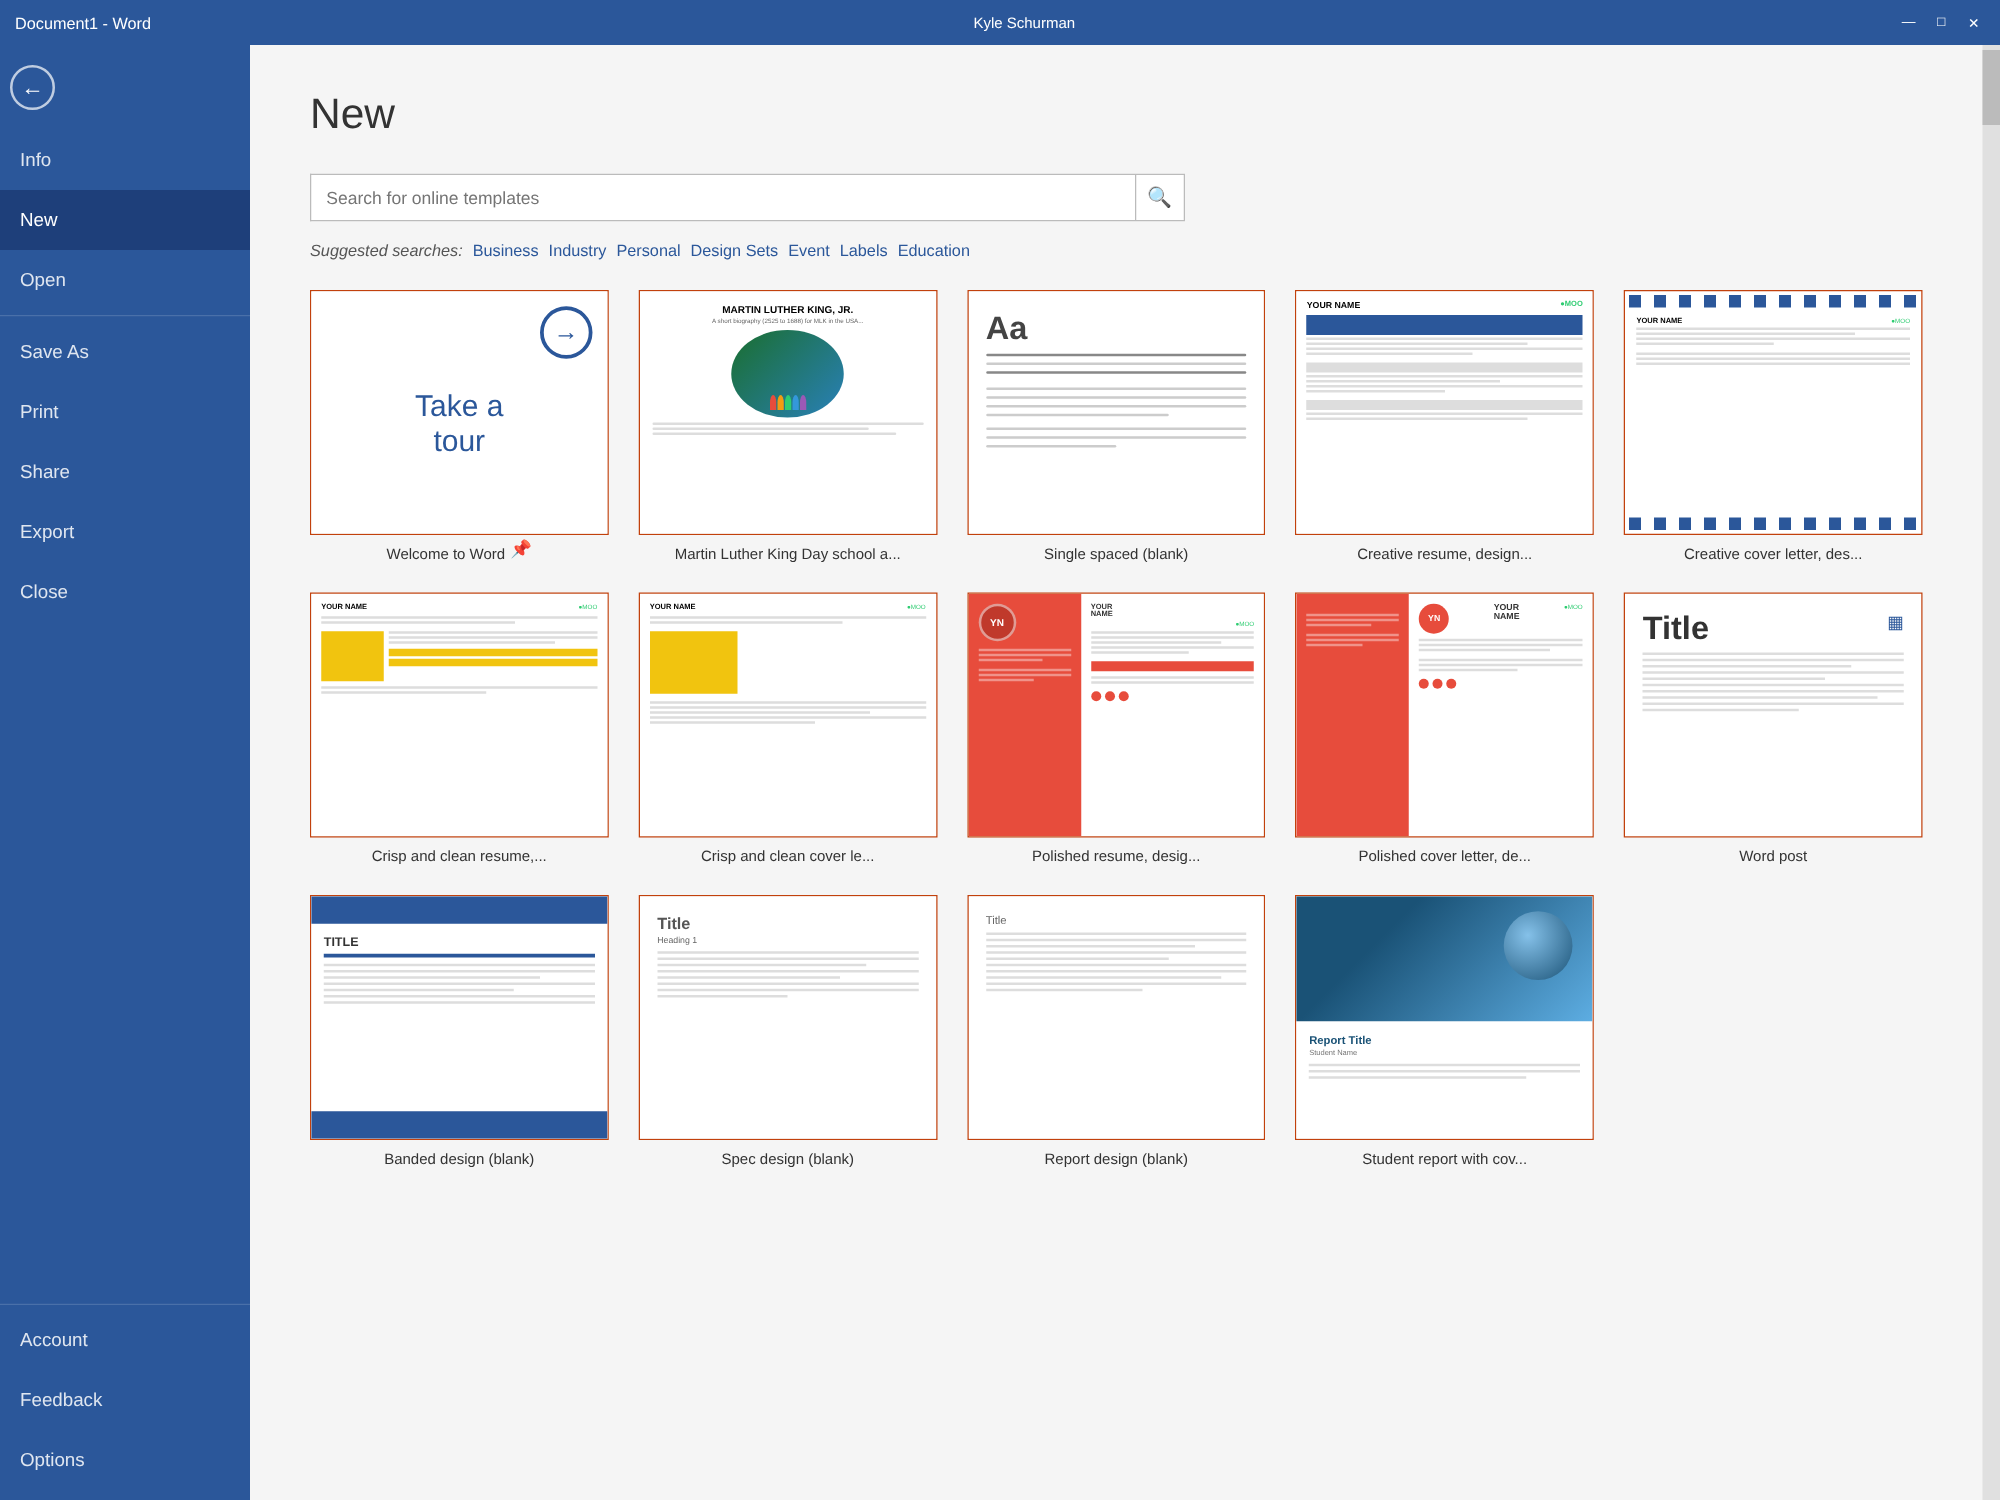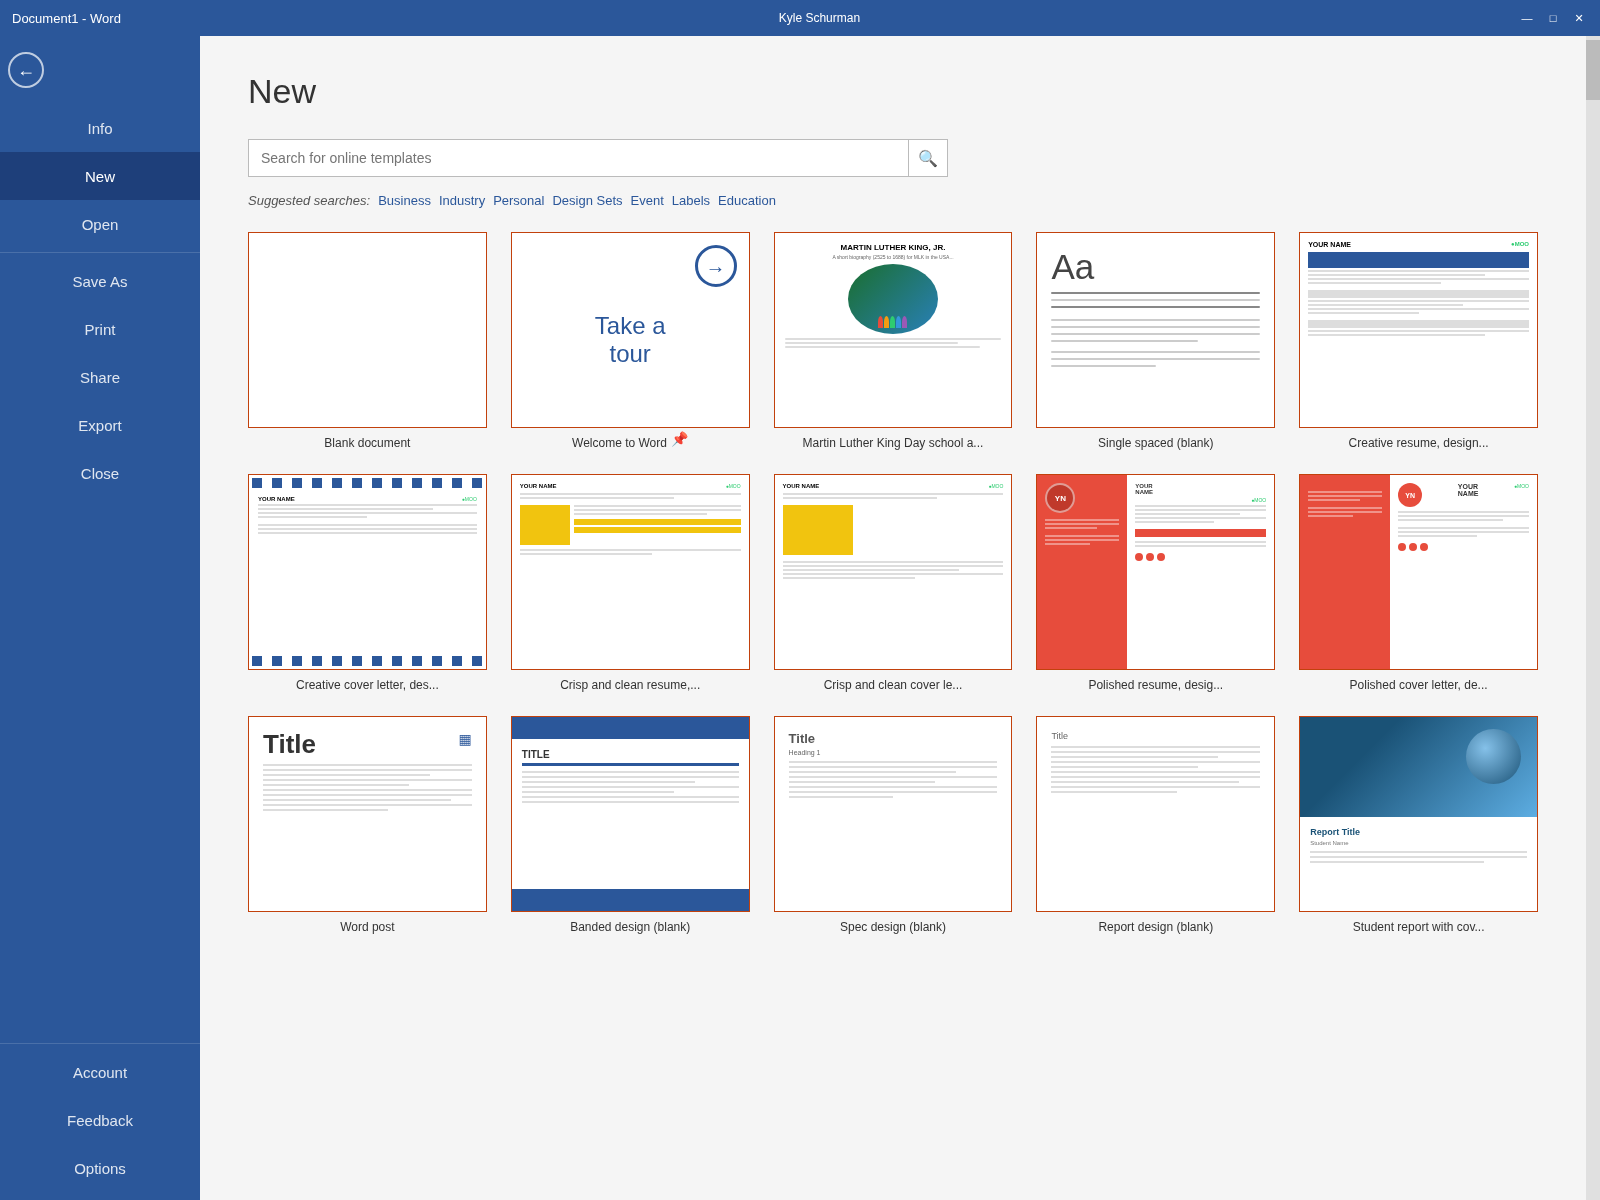--- a/index.html
+++ b/index.html
@@ -58,21 +58,20 @@
       font-size: 18px;
     }
     .sidebar-item {
       height: 48px;
       display: flex;
       align-items: center;
       padding: 0 16px;
       color: rgba(255,255,255,0.85);
       font-size: 15px;
       cursor: pointer;
-      justify-content: center;
     }
     .sidebar-item.active { background: #1e3f7a; color: white; }
     .sidebar-divider {
       height: 1px;
       background: rgba(255,255,255,0.15);
       margin: 4px 0;
     }
     .sidebar-spacer { flex: 1; }
     .sidebar-bottom { padding-bottom: 8px; }
 
@@ -283,26 +282,20 @@
           <a class="suggested-link">Industry</a>
           <a class="suggested-link">Personal</a>
           <a class="suggested-link">Design Sets</a>
           <a class="suggested-link">Event</a>
           <a class="suggested-link">Labels</a>
           <a class="suggested-link">Education</a>
         </div>
 
         <div class="templates-grid">
 
-          <div class="template-item">
-            <div class="template-thumb">
-              <div class="blank-doc"></div>
-            </div>
-            <div class="template-label">Blank document</div>
-          </div>
 
           <div class="template-item">
             <div class="template-thumb">
               <div style="background:white;width:100%;height:100%;display:flex;align-items:center;justify-content:center;flex-direction:column;padding:16px;">
                 <div style="position:absolute;top:12px;right:12px;width:42px;height:42px;border-radius:50%;border:3px solid #2b579a;display:flex;align-items:center;justify-content:center;color:#2b579a;font-size:20px;">→</div>
                 <div style="font-size:24px;font-weight:300;color:#2b579a;text-align:center;margin-top:20px;">Take a<br>tour</div>
               </div>
             </div>
             <div style="display:flex;align-items:center;justify-content:center;gap:4px;">
               <div class="template-label">Welcome to Word</div>
@@ -330,21 +323,21 @@
                   <div style="height:2px;background:#ddd;border-radius:1px;width:90%;"></div>
                 </div>
               </div>
             </div>
             <div class="template-label">Martin Luther King Day school a...</div>
           </div>
 
           <div class="template-item">
             <div class="template-thumb">
               <div style="background:white;width:100%;height:100%;padding:14px;display:flex;flex-direction:column;gap:5px;">
-                <div style="font-size:35px;color:#444;font-weight:400;">Aa</div>
+                <div style="font-size:26px;color:#444;font-weight:700;">Aa</div>
                 <div style="height:2px;background:#888;border-radius:1px;"></div>
                 <div style="height:2px;background:#ccc;border-radius:1px;"></div>
                 <div style="height:2px;background:#888;border-radius:1px;"></div>
                 <div style="height:2px;background:#ccc;border-radius:1px;margin-top:6px;"></div>
                 <div style="height:2px;background:#ccc;border-radius:1px;"></div>
                 <div style="height:2px;background:#ccc;border-radius:1px;"></div>
                 <div style="height:2px;background:#ccc;border-radius:1px;width:70%;"></div>
                 <div style="height:2px;background:#ccc;border-radius:1px;margin-top:4px;"></div>
                 <div style="height:2px;background:#ccc;border-radius:1px;"></div>
                 <div style="height:2px;background:#ccc;border-radius:1px;width:50%;"></div>

